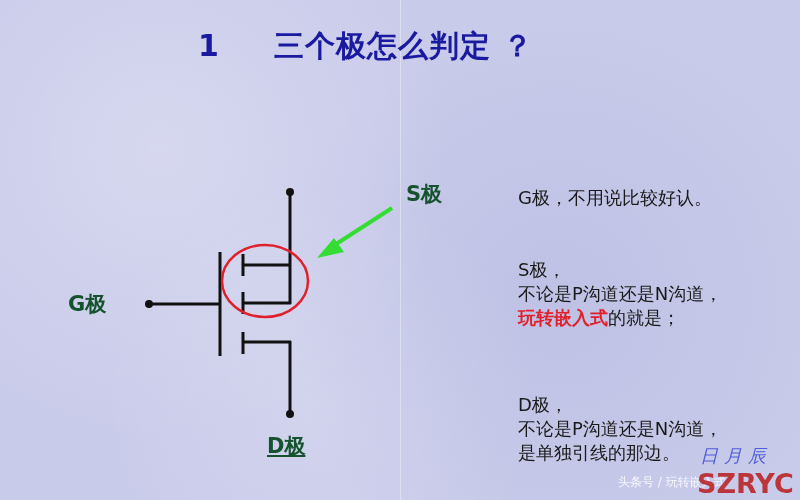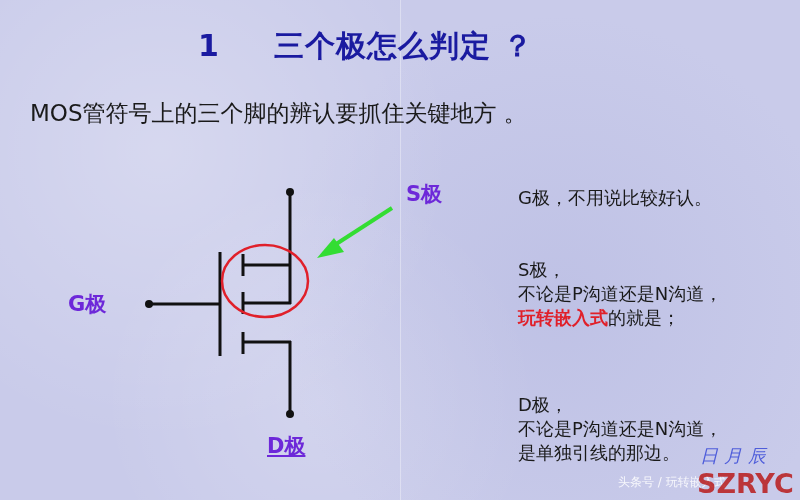--- a/index.html
+++ b/index.html
@@ -18,21 +18,21 @@
     position: absolute; top: 26px; left: 198px;
     font-size: 30px; font-weight: bold; color: #1a1aa0; white-space: nowrap;
     letter-spacing: 1px;
   }
   .title .num { display: inline-block; width: 76px; }
   .subtitle {
     position: absolute; top: 98px; left: 30px;
     font-size: 23px; color: #1a1a1a; white-space: nowrap;
   }
   .diagram { position: absolute; left: 0; top: 0; width: 500px; height: 500px; }
-  .label-red { position: absolute; color: #6d28d9; font-weight: bold; font-size: 21px; white-space: nowrap; }
+  .label-red { position: absolute; color: #14532d; font-weight: bold; font-size: 21px; white-space: nowrap; }
   .rtext { position: absolute; left: 518px; font-size: 18px; color: #1a1a1a; line-height: 24px; white-space: nowrap; }
   .rtext .hl { color: #e0202a; font-weight: bold; }
   .watermark-cn {
     position: absolute; left: 700px; top: 444px; font-size: 18px; color: #3a4bd8;
     font-family: "DejaVu Serif", serif; font-style: italic; opacity: 0.85; letter-spacing: 6px;
   }
   .watermark-en {
     position: absolute; left: 697px; top: 468px; font-size: 27px; font-weight: bold; color: #b91c1c; opacity: 0.85;
   }
   .watermark-tt {
@@ -42,21 +42,20 @@
 </head>
 <body>
 
 <div class="slide">
   <div class="seam"></div>
 
   <div class="title">
     <span class="num">1</span><span>三个极怎么判定 ？</span>
   </div>
 
-  <div class="subtitle">MOS管符号上的三个脚的辨认要抓住关键地方 。</div>
 
   <svg class="diagram" viewBox="0 0 500 500" xmlns="http://www.w3.org/2000/svg">
     <g stroke="#111" stroke-width="3" fill="none">
 
       <line x1="149" y1="304" x2="219" y2="304"></line>
 
       <line x1="220" y1="252" x2="220" y2="356"></line>
 
       <line x1="243" y1="254" x2="243" y2="276"></line>
       <line x1="243" y1="292" x2="243" y2="314"></line>

